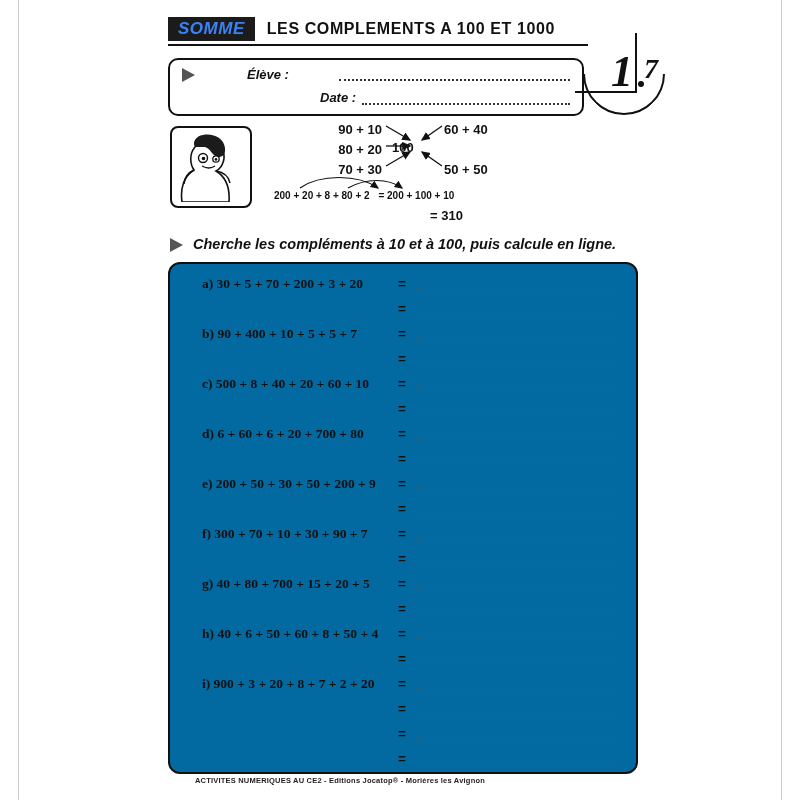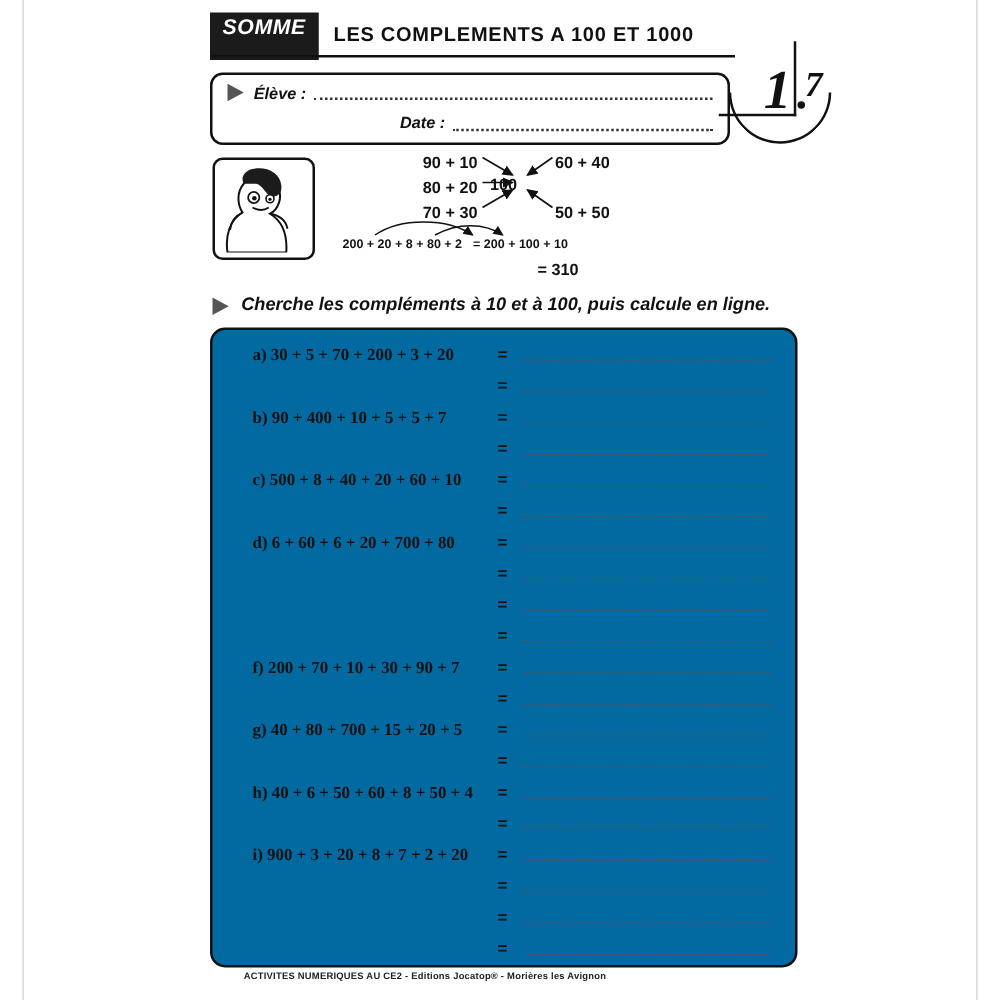--- a/index.html
+++ b/index.html
@@ -35,26 +35,26 @@
   .header {
     position: absolute;
     left: 168px; top: 14px;
     width: 470px;
     height: 30px;
     display: flex;
     align-items: center;
   }
   .somme-tag {
     background: #1b1b1b;
-    color: #ffffff;
+    color: #3b82f6;
     font-weight: bold;
     font-style: italic;
     font-size: 17px;
     letter-spacing: 0.5px;
-    padding: 3px 10px 18px 10px;
+    padding: 3px 10px 4px 10px;
     line-height: 1;
   }
   .header-title {
     font-size: 16px;
     font-weight: bold;
     letter-spacing: 0.6px;
     margin-left: 12px;
     color: #111;
     white-space: nowrap;
   }
@@ -124,21 +124,23 @@
   .tri {
     width: 0; height: 0;
     border-left: 13px solid #555;
     border-top: 7px solid transparent;
     border-bottom: 7px solid transparent;
   }
   .eleve-row {
     position: absolute;
     left: 12px; top: 7px;
     display: flex;
+    align-items: center;
     width: 388px;
+    gap: 44px;
   }
   .eleve-label {
     font-style: italic;
     font-weight: bold;
     font-size: 13px;
     margin-left: 8px;
     white-space: nowrap;
   }
   .dots {
     flex: 1;
@@ -412,27 +414,28 @@
           <div class="line2"></div>
         </div>
         <div class="item">
           <div class="label">d) 6 + 60 + 6 + 20 + 700 + 80</div>
           <div class="eq1">=</div>
           <div class="line1"></div>
           <div class="eq2">=</div>
           <div class="line2"></div>
         </div>
         <div class="item">
-          <div class="eq1">=</div>
-          <div class="line1"></div>
-          <div class="eq2">=</div>
-          <div class="line2"></div>
-        </div>
-        <div class="item">
-          <div class="label">f)  200 + 70 + 10 + 30 + 90 + 7</div>
+          <div class="label">e) 200 + 50 + 30 + 50 + 200 + 9</div>
+          <div class="eq1">=</div>
+          <div class="line1"></div>
+          <div class="eq2">=</div>
+          <div class="line2"></div>
+        </div>
+        <div class="item">
+          <div class="label">f)  300 + 70 + 10 + 30 + 90 + 7</div>
           <div class="eq1">=</div>
           <div class="line1"></div>
           <div class="eq2">=</div>
           <div class="line2"></div>
         </div>
         <div class="item">
           <div class="label">g) 40 + 80 + 700 + 15 + 20 + 5</div>
           <div class="eq1">=</div>
           <div class="line1"></div>
           <div class="eq2">=</div>

